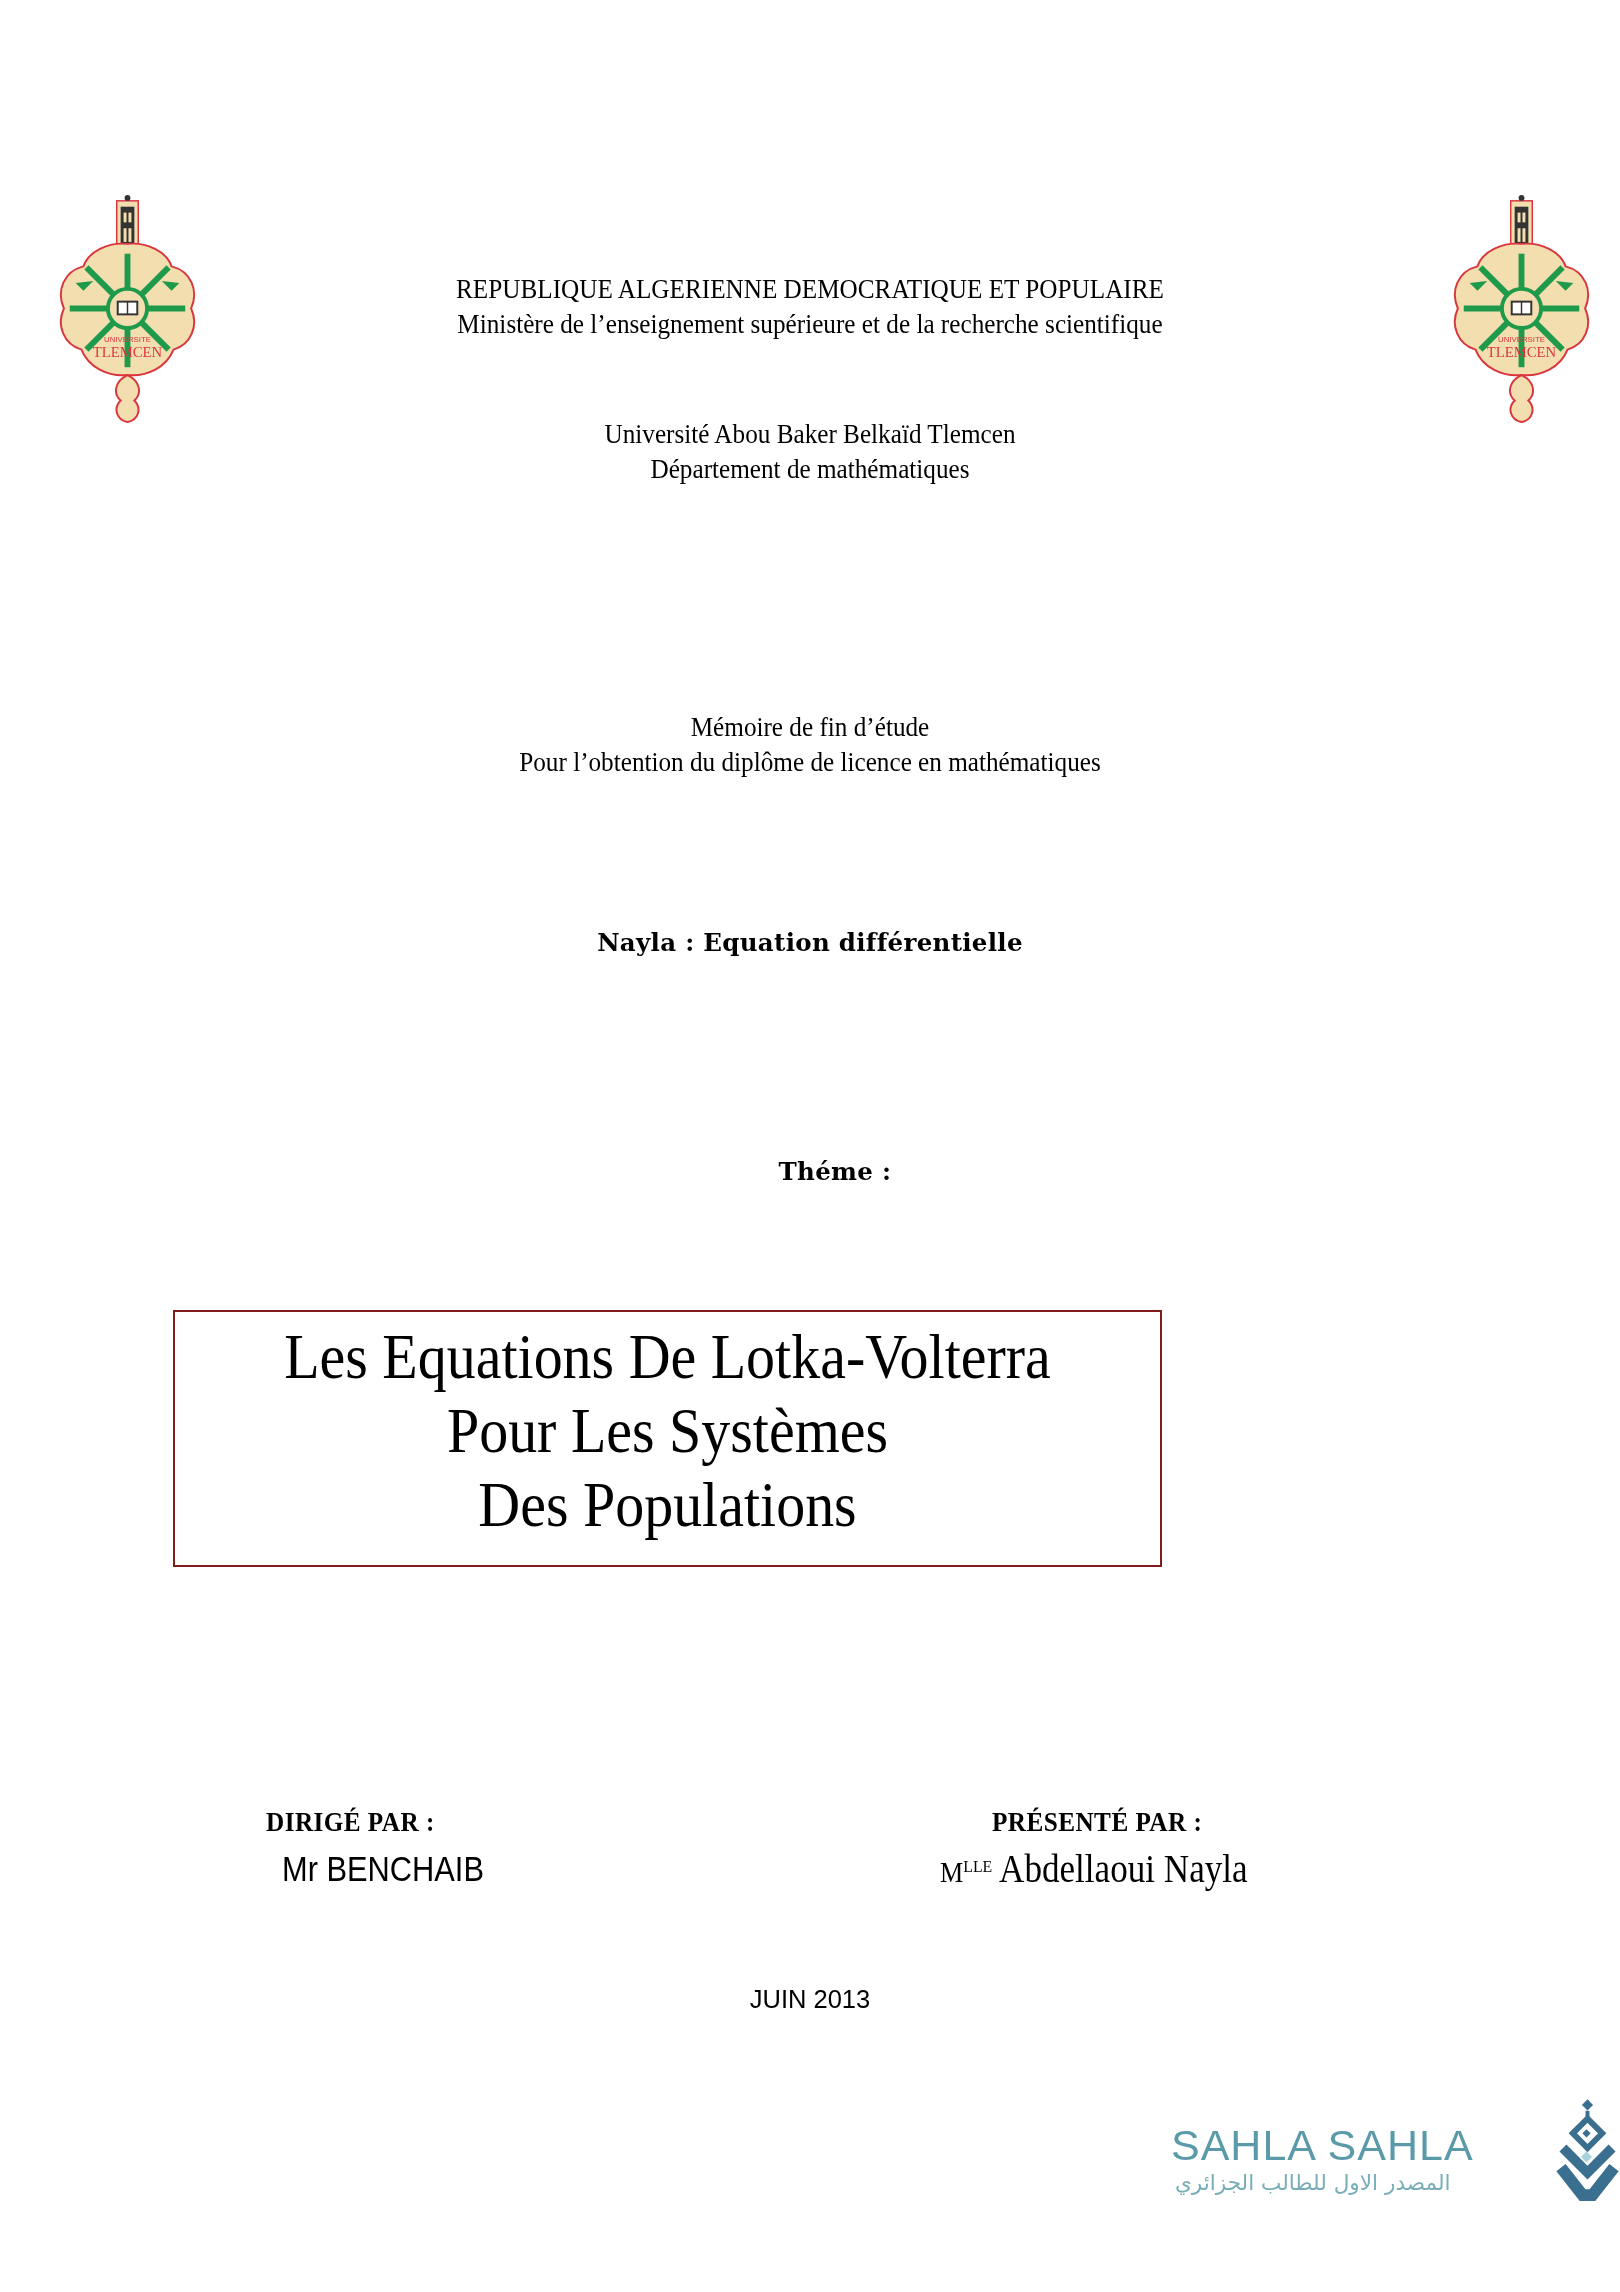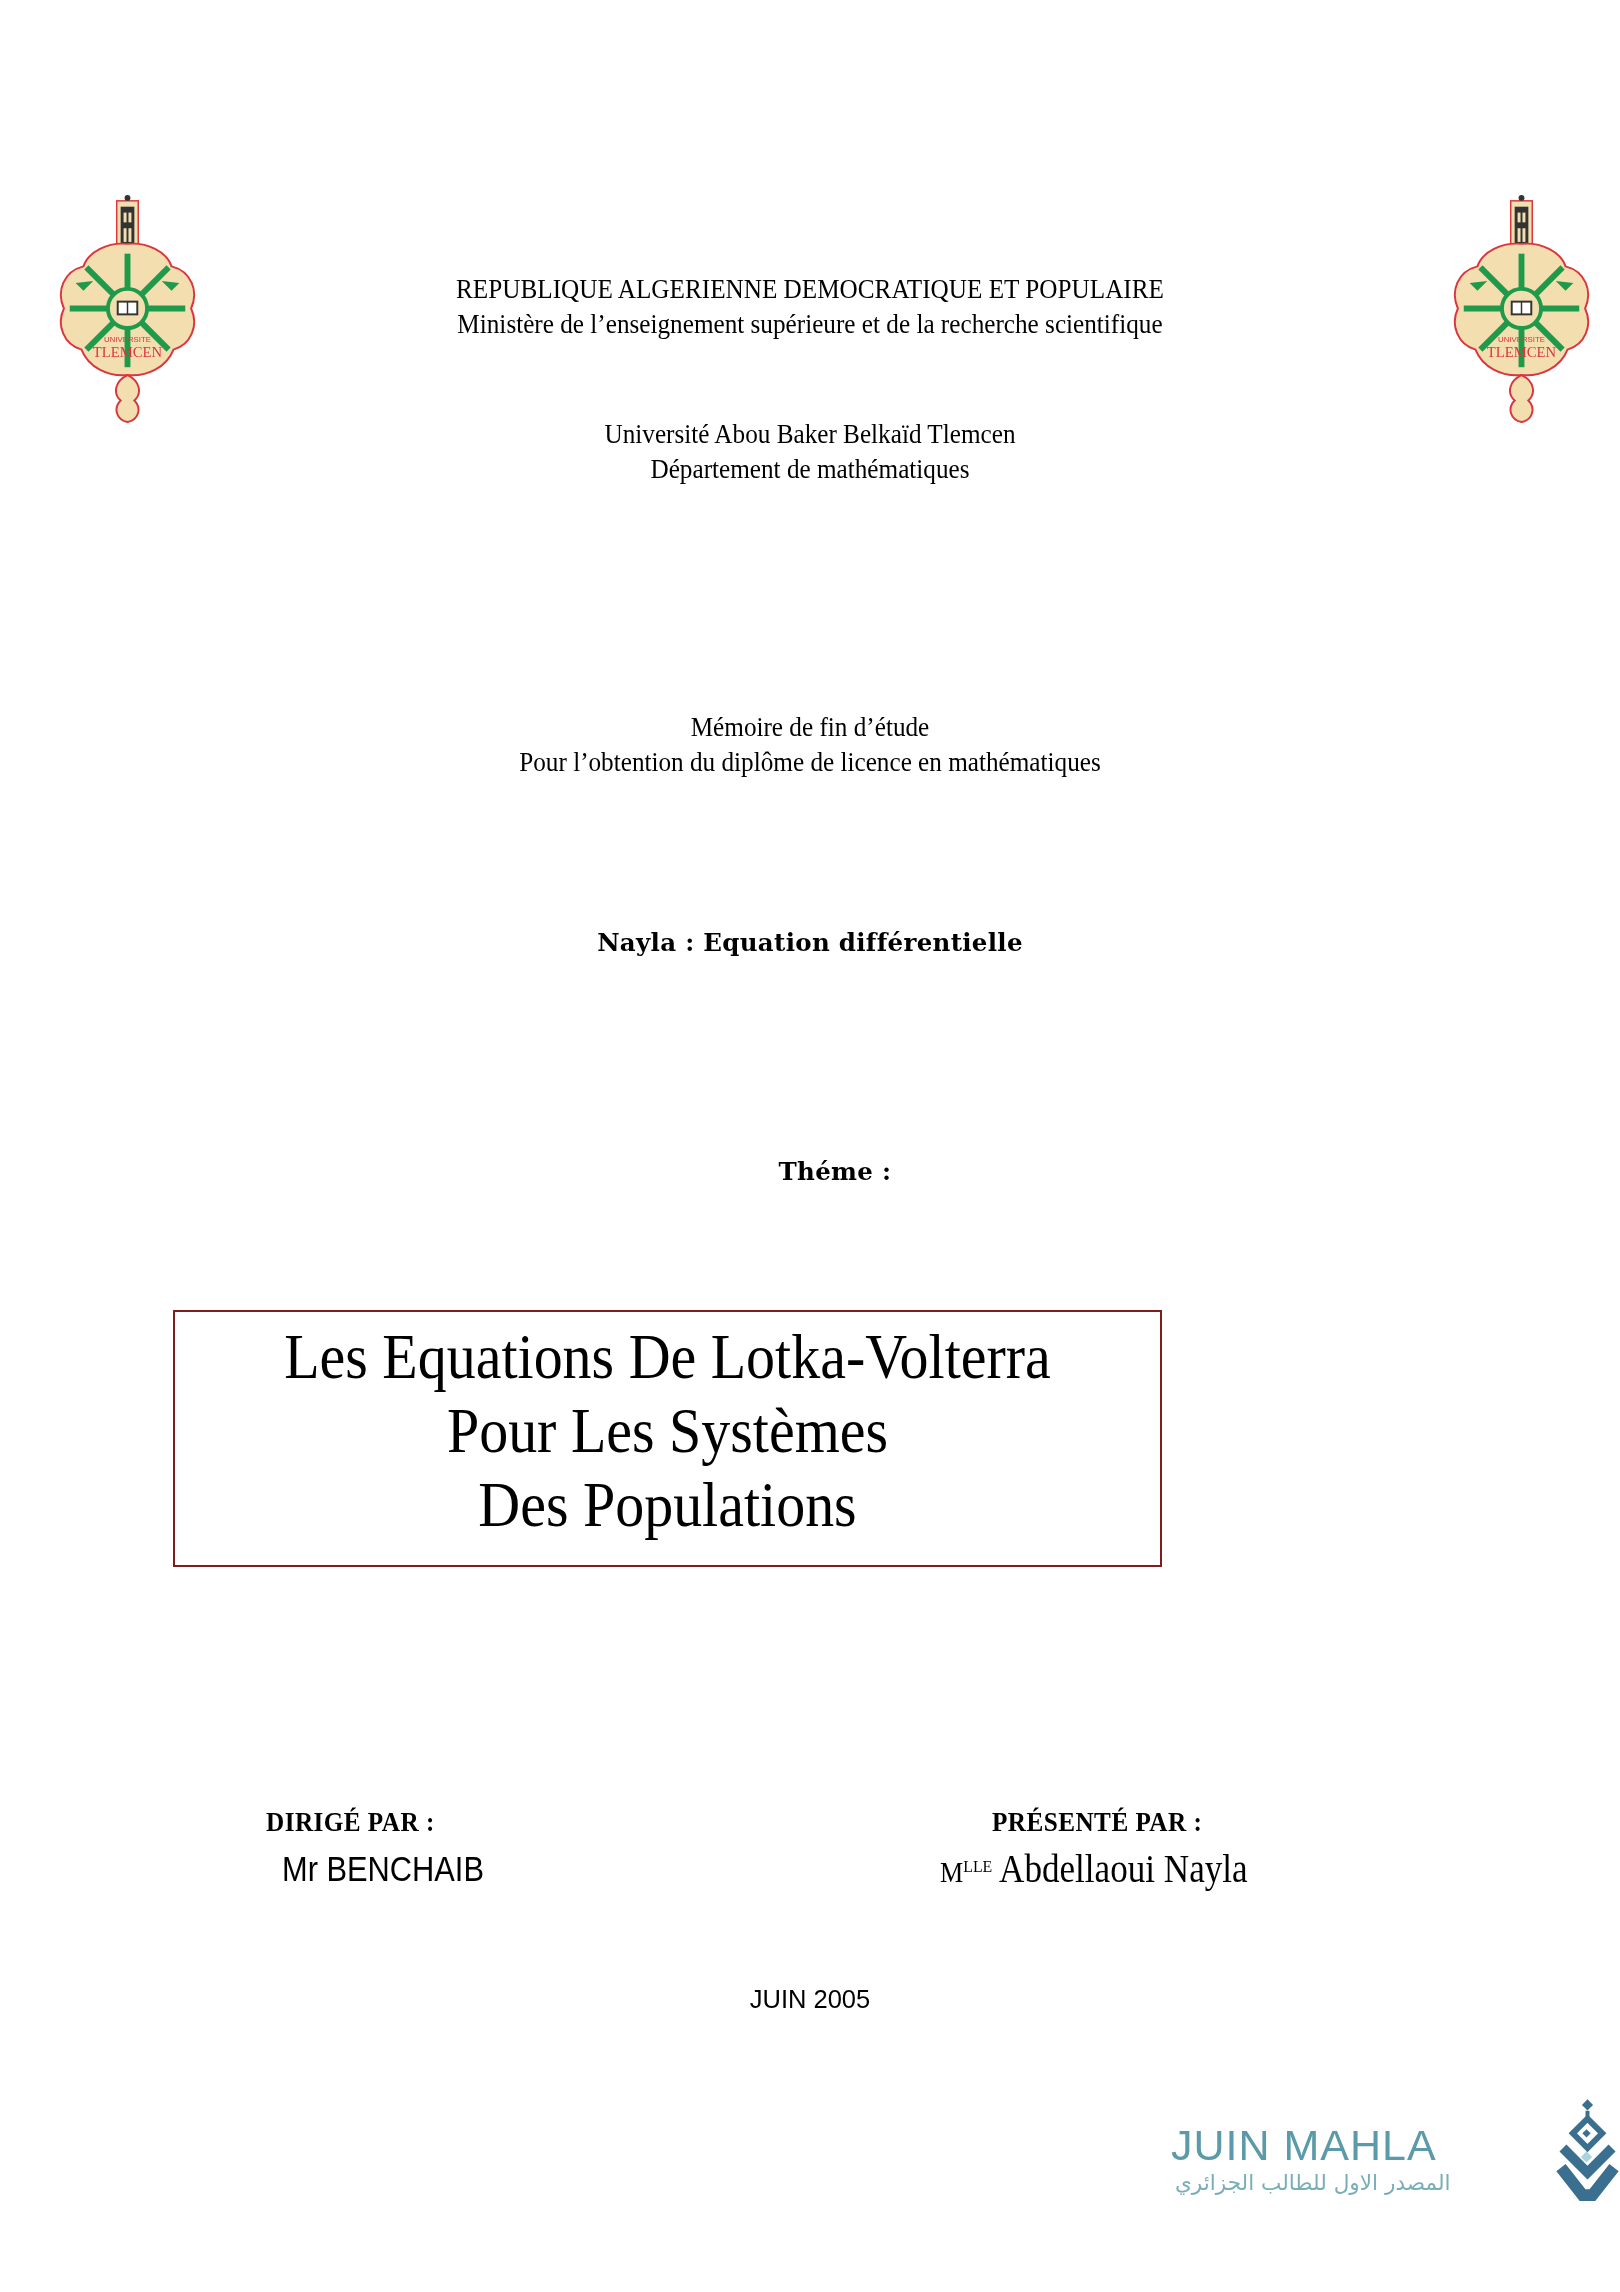--- a/index.html
+++ b/index.html
@@ -116,24 +116,24 @@
 
 <div id="dirige-label" class="abs role-label">DIRIGÉ PAR :</div>
 <div id="director" class="abs sans">Mr BENCHAIB</div>
 
 <div id="presente-label" class="abs role-label">PRÉSENTÉ PAR :</div>
 <div id="student" class="abs serif">
   <span class="title-sup"><span>M</span><small>LLE</small></span>
   <span>Abdellaoui Nayla</span>
 </div>
 
-<div id="date" class="abs center sans">JUIN 2005</div>
+<div id="date" class="abs center sans">JUIN 2013</div>
 
 <div id="watermark" class="abs">
-  <div id="wm-latin">JUIN MAHLA</div>
+  <div id="wm-latin">SAHLA SAHLA</div>
   <div id="wm-arabic">المصدر الاول للطالب الجزائري</div>
   <svg id="wm-emblem" viewBox="0 0 70 110">
     <rect x="31" y="2" width="8" height="8" transform="rotate(45 35 6)" fill="#3b6f8f"></rect>
     <rect x="33" y="12" width="4" height="8" fill="#3b6f8f"></rect>
     <path d="M35 20 L50 35 L35 50 L20 35 Z" fill="none" stroke="#3b6f8f" stroke-width="6"></path>
     <rect x="31" y="32" width="6" height="6" transform="rotate(45 34 35)" fill="#3b6f8f"></rect>
     <path d="M10 50 L35 75 L60 50" fill="none" stroke="#3b6f8f" stroke-width="10"></path>
     <path d="M8 70 L30 98 L40 98 L62 70" fill="none" stroke="#3b6f8f" stroke-width="12"></path>
     <rect x="30" y="55" width="8" height="8" transform="rotate(45 34 59)" fill="#a9d4de"></rect>
   </svg>

